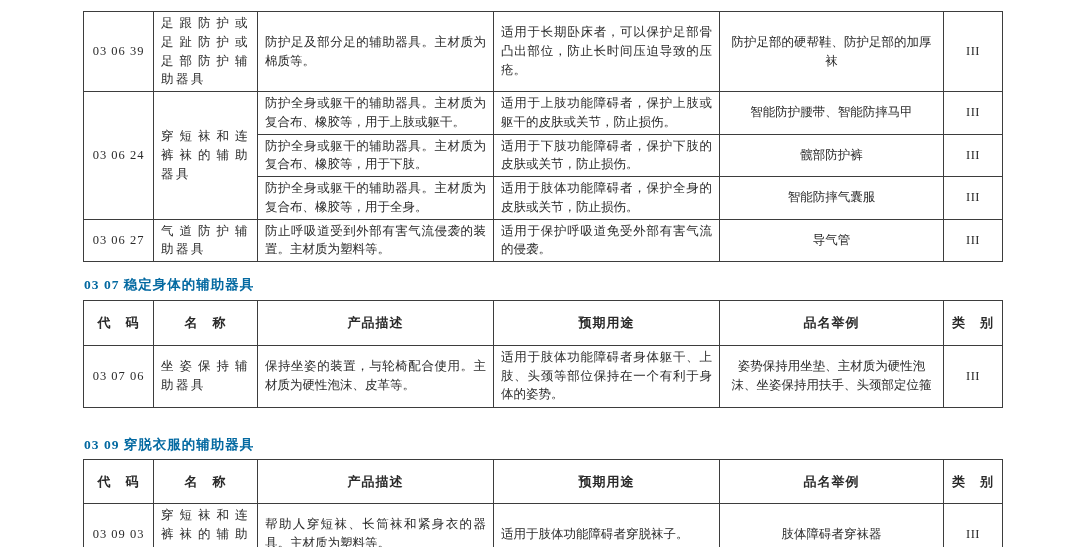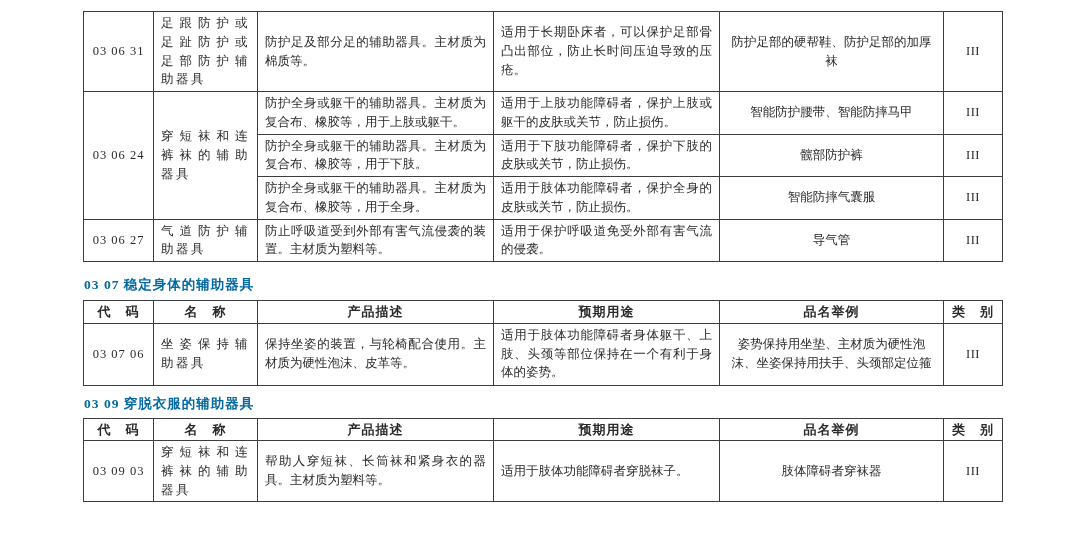--- a/index.html
+++ b/index.html
@@ -11,55 +11,55 @@
   .doc{position:absolute;left:83px;top:11px;width:919px;}
   table{
     border-collapse:collapse;table-layout:fixed;width:919px;
     font-size:12.5px;color:#2a2a2a;
   }
   td,th{
     border:1px solid #3d3d3d;vertical-align:middle;
     padding:2px 7px;line-height:1.5;overflow:hidden;
   }
   th{
-    font-weight:bold;text-align:center;padding:1px 3px;font-size:13px;
+    font-weight:bold;text-align:center;padding:12px 3px;font-size:13px;
     letter-spacing:1px;white-space:nowrap;
   }
   tr.hdr{height:20px;}
   tr.std{height:40px;}
   tr.tall{height:62px;}
   .code{text-align:center;letter-spacing:1px;white-space:nowrap;}
   .name{letter-spacing:2.5px;text-align:justify;}
   .desc,.use{text-align:justify;}
   .ex{text-align:center;}
   .ex-center{text-align:center;}
   .cat{text-align:center;letter-spacing:0.5px;}
   .sec-title{
     font-weight:bold;font-size:13.5px;color:#0369a1;
     margin:14px 0 6px 1px;letter-spacing:1px;
   }
-  .sec-title.second{margin-top:9px;margin-bottom:5px;}
+  .sec-title.second{margin-top:28px;margin-bottom:5px;}
 </style>
 </head>
 <body>
 
 <div class="doc">
 
   <table>
     <colgroup>
       <col style="width:70px">
         <col style="width:104px">
         <col style="width:236px">
       <col style="width:226px">
         <col style="width:224px">
         <col style="width:59px">
     </colgroup>
     <tbody>
       <tr class="tall">
-        <td class="code">03 06 31</td>
+        <td class="code">03 06 39</td>
         <td class="name">足跟防护或足趾防护或足部防护辅助器具</td>
         <td class="desc">防护足及部分足的辅助器具。主材质为棉质等。</td>
         <td class="use">适用于长期卧床者，可以保护足部骨凸出部位，防止长时间压迫导致的压疮。</td>
         <td class="ex">防护足部的硬帮鞋、防护足部的加厚袜</td>
         <td class="cat">III</td>
       </tr>
       <tr class="std">
         <td class="code" rowspan="3">03 06 24</td>
         <td class="name" rowspan="3">穿短袜和连裤袜的辅助器具</td>
         <td class="desc">防护全身或躯干的辅助器具。主材质为复合布、橡胶等，用于上肢或躯干。</td>

